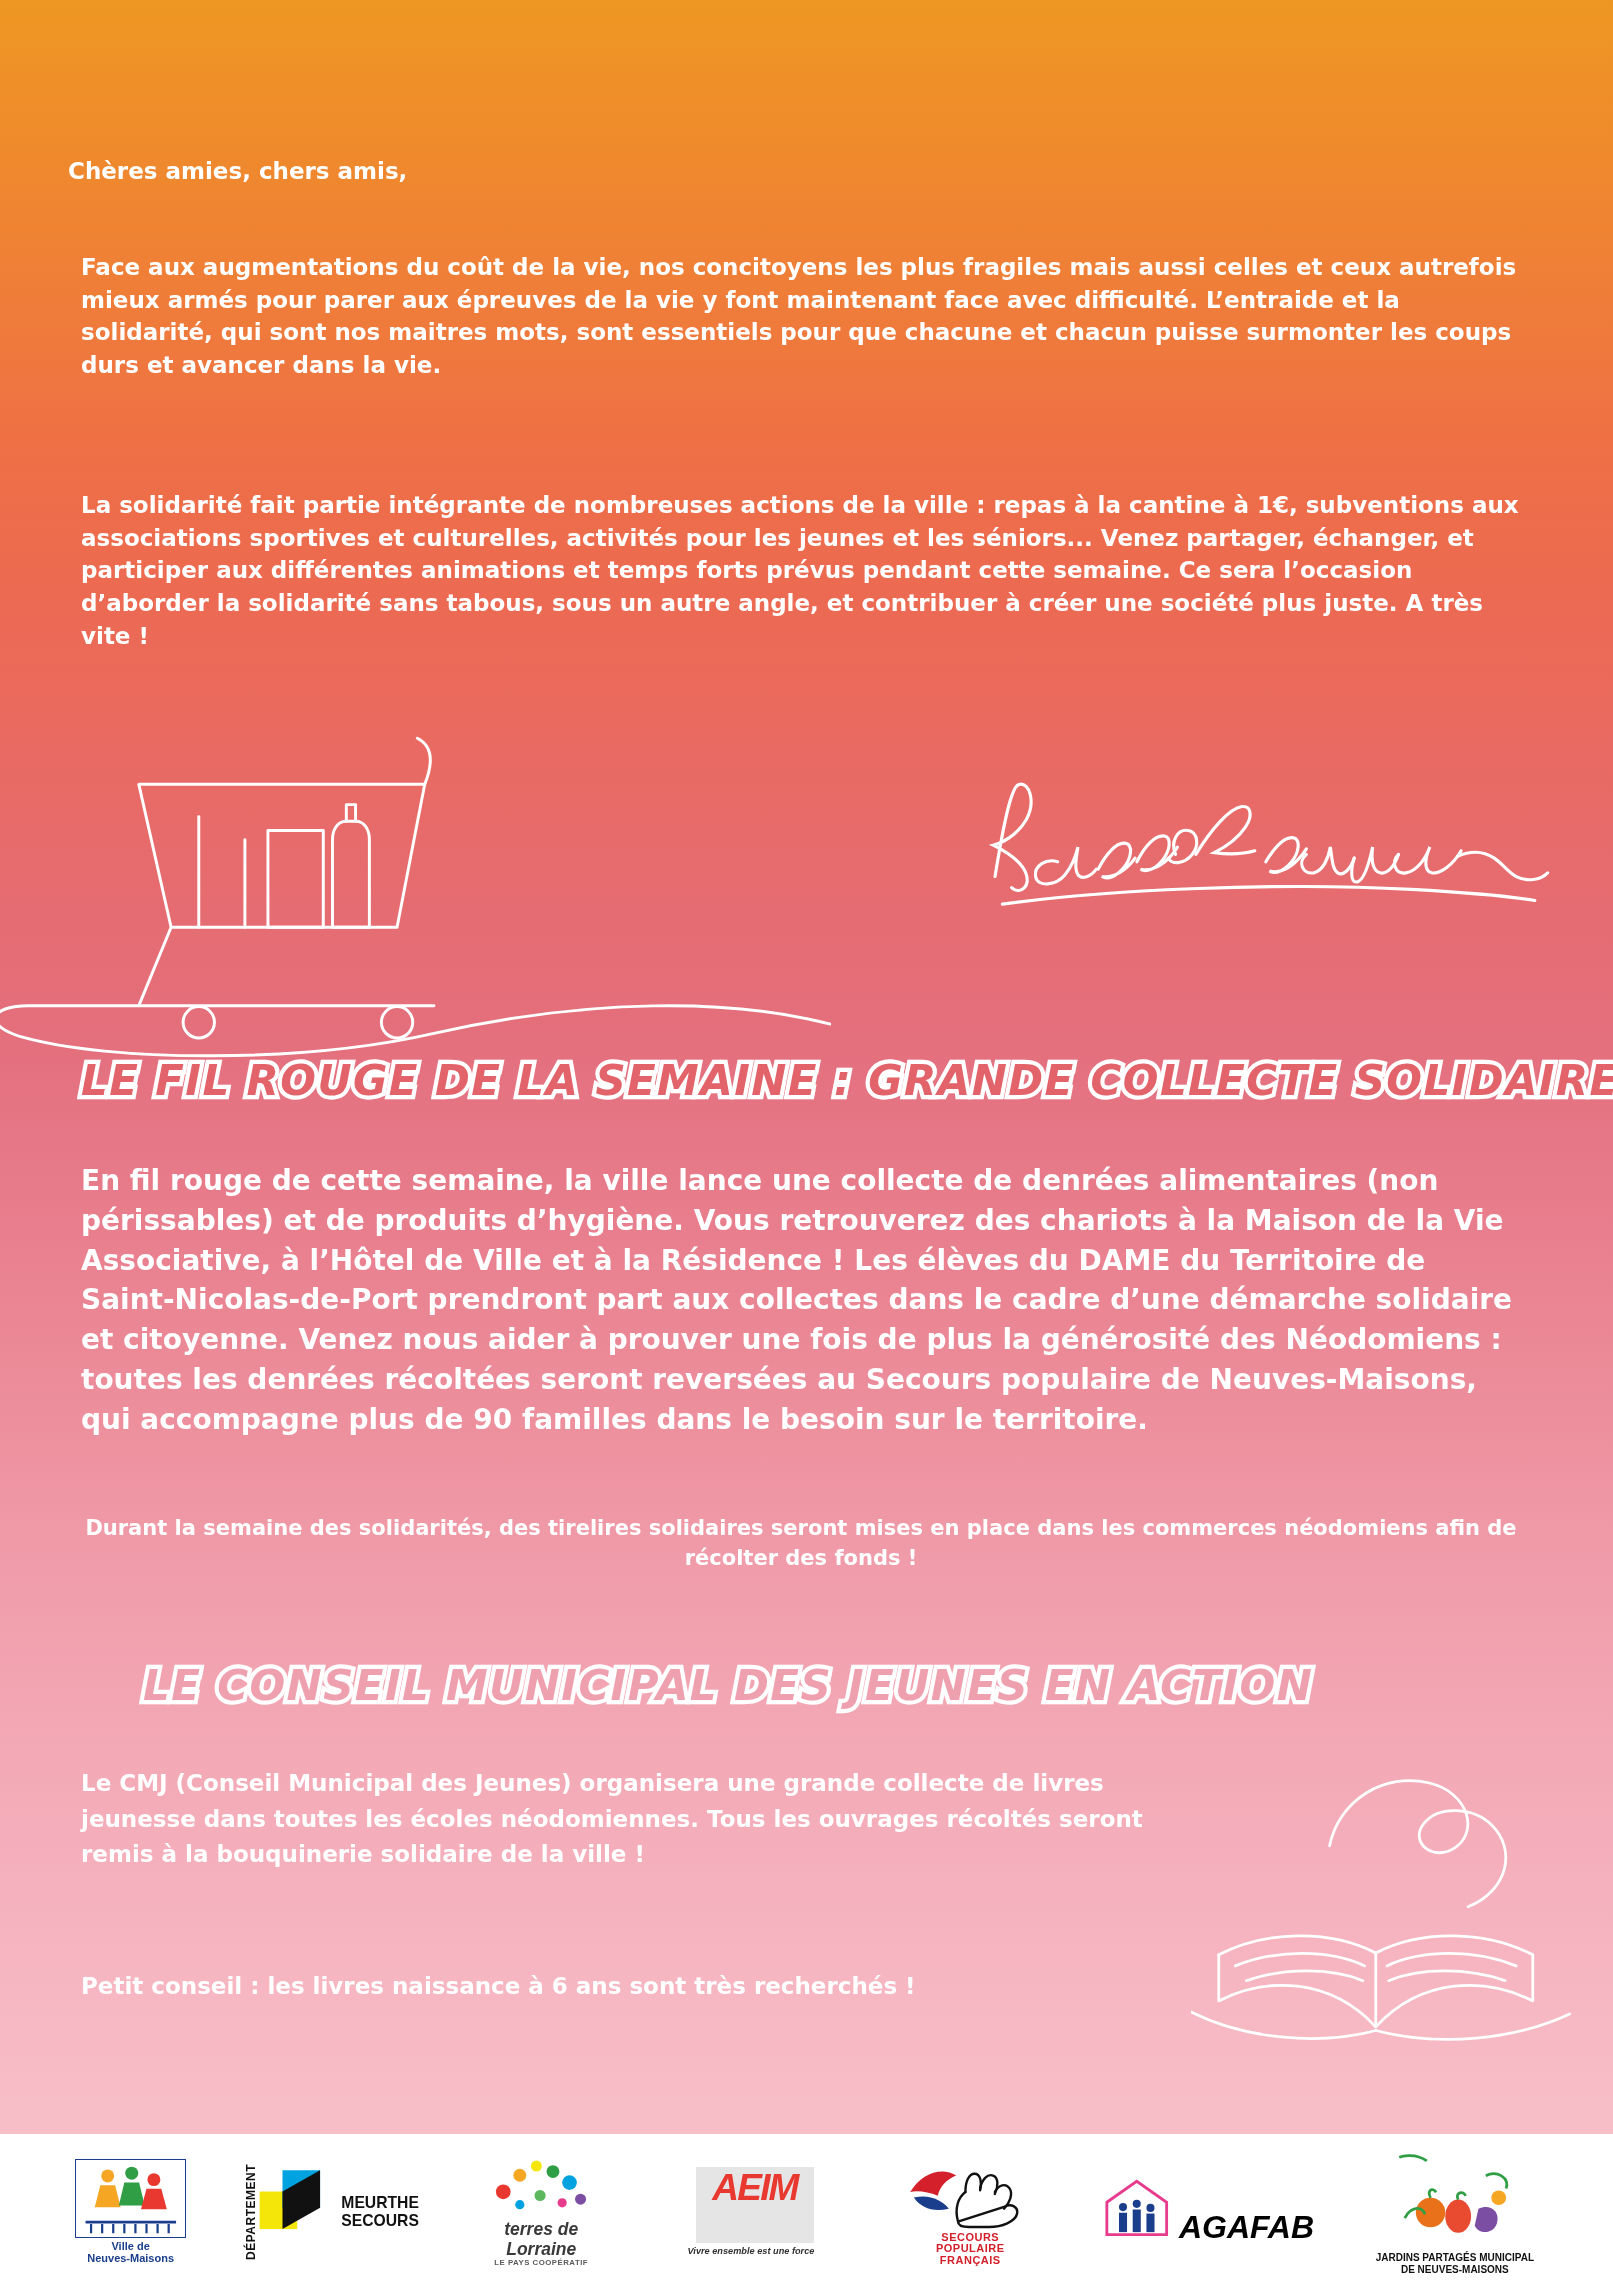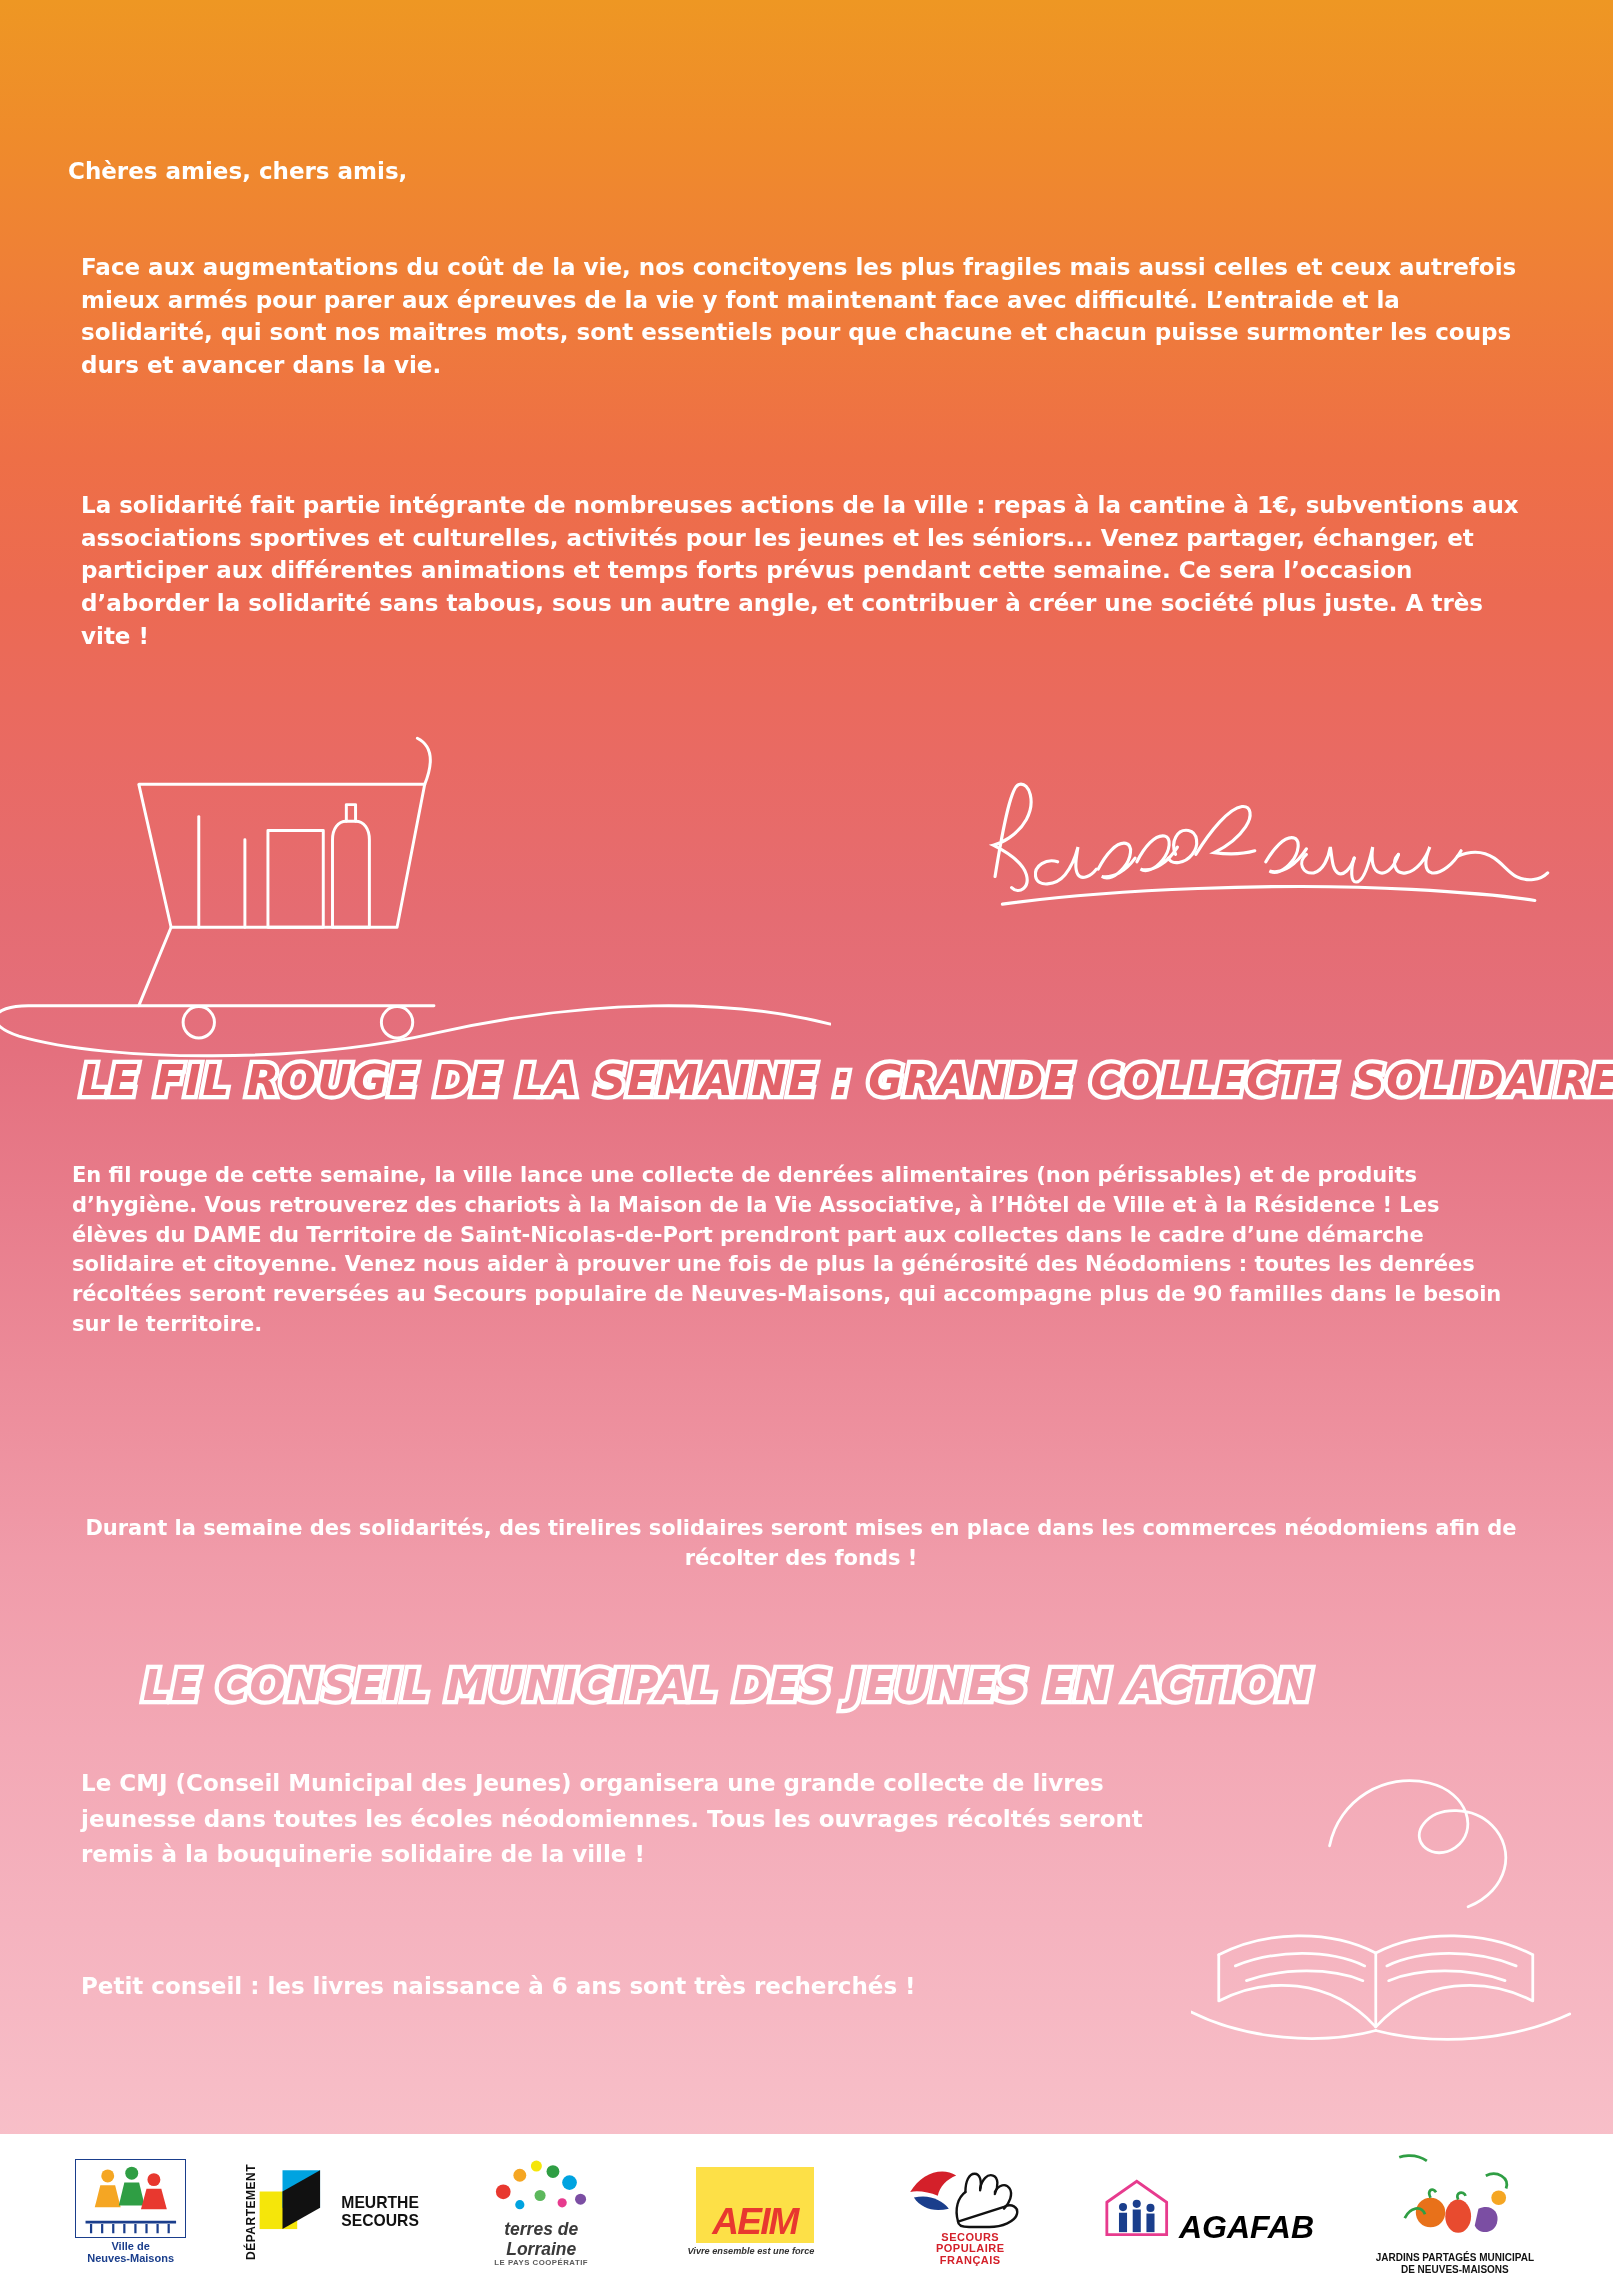--- a/index.html
+++ b/index.html
@@ -71,21 +71,21 @@
     color: #ffffff;
     font-family: "DejaVu Sans", sans-serif;
     font-weight: bold;
     line-height: 1.42;
   }
 
   #p-greeting { left: 68px; top: 155px; width: 1440px; font-size: 23px; }
   #p-1        { left: 81px; top: 251px; width: 1458px; font-size: 23px; }
   #p-2        { left: 81px; top: 489px; width: 1458px; font-size: 23px; }
 
-  #p-fil-1 { left: 72px; top: 1161px; width: 1440px; font-size: 21px; }
+  #p-fil-1 { left: 81px; top: 1161px; width: 1440px; font-size: 28px; }
   #p-fil-2 { left: 81px; top: 1514px; width: 1440px; font-size: 21px; text-align: center; }
 
   #p-cmj-1 { left: 81px; top: 1766px; width: 1089px; font-size: 23px; line-height: 1.55; }
   #p-cmj-2 { left: 81px; top: 1970px; width: 1089px; font-size: 23px; }
 
   
   .art { position: absolute; pointer-events: none; }
   #art-cart { left: 0px; top: 729px; width: 831px; height: 332px; }
   #art-book { left: 1191px; top: 1735px; width: 388px; height: 314px; }
   #art-signature { left: 978px; top: 766px; width: 572px; height: 175px; }
@@ -141,22 +141,22 @@
 
   
   #logo-terres { width: 166px; }
   #logo-terres .dots { width: 116px; height: 61px; position: relative; }
   #logo-terres .cap1 { font-size: 17.5px; color: #3a3a3a; font-style: italic; }
   #logo-terres .cap2 { font-size: 7.8px; color: #5b5b5b; letter-spacing: 0.5px; }
 
   
   #logo-aeim { width: 175px; }
   #logo-aeim .box {
-    width: 118px; height: 76px; background: #fde047;
-    display:flex; align-items:flex-end; justify-content:center;margin-left:8px;
+    width: 118px; height: 76px; background: #e5e5e5;
+    display:flex; align-items:flex-start; justify-content:center;margin-left:8px;
   }
   #logo-aeim .word {
     color: #e8382f; font-size: 37px; font-weight: bold; font-style: italic; letter-spacing: -1.8px;
   }
   #logo-aeim .cap { font-size: 9.2px; color:#333; font-style: italic; }
 
   
   #logo-secours { width: 185px; }
   #logo-secours .cap {
     color:#d4202a; font-size: 11px; font-weight: bold; line-height:1.05; letter-spacing:0.5px;

